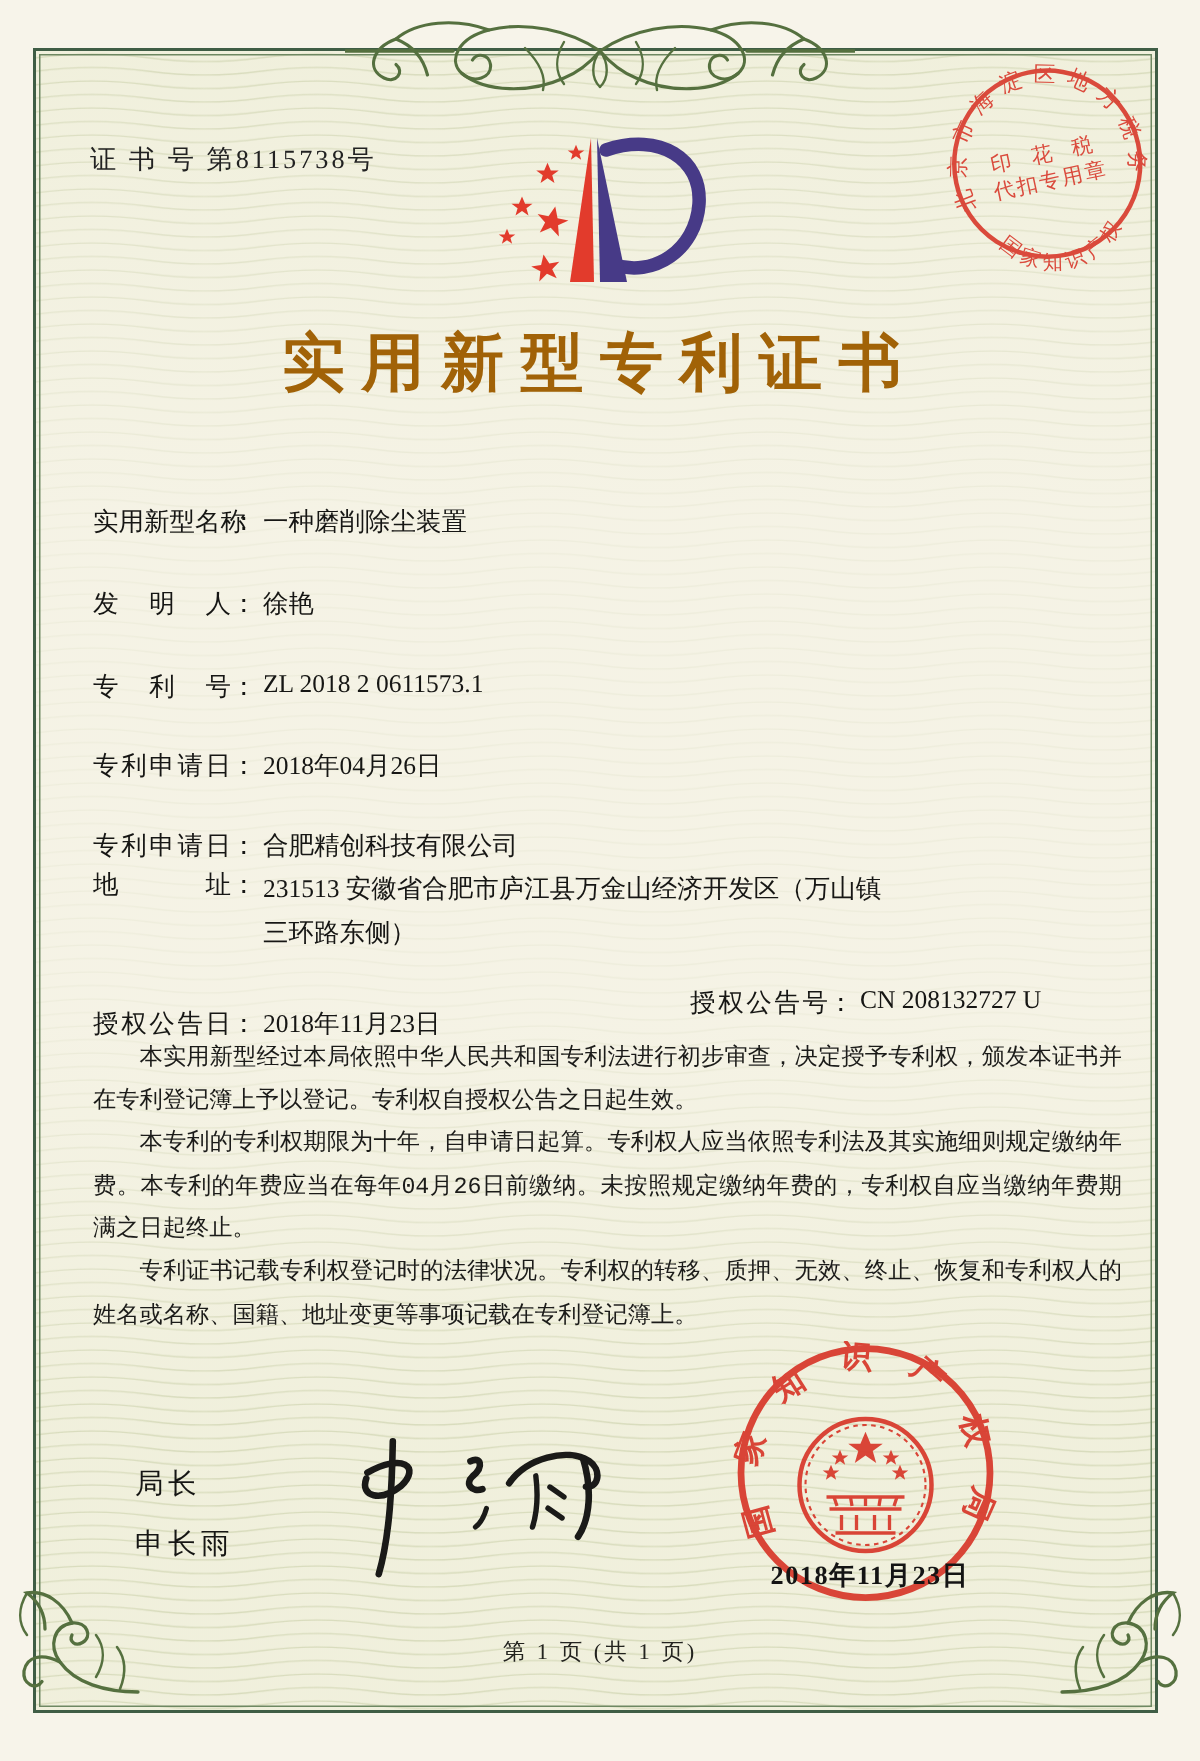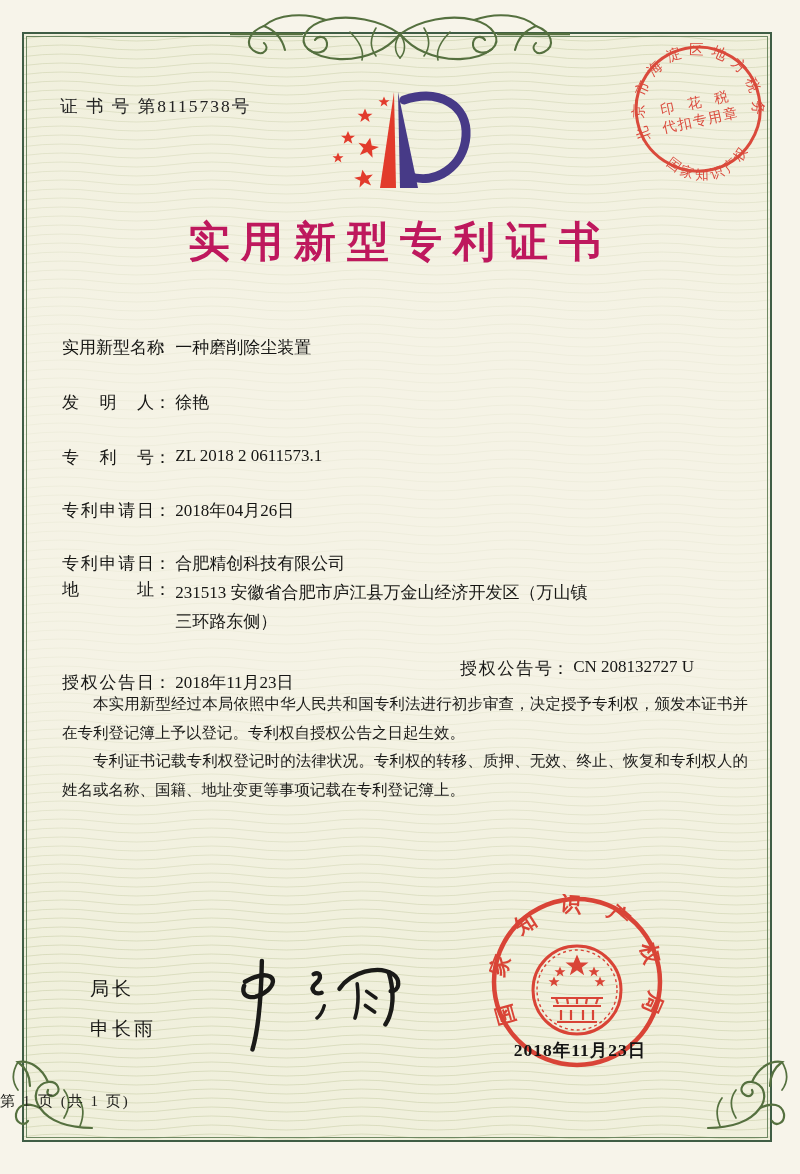--- a/index.html
+++ b/index.html
@@ -23,21 +23,21 @@
     position:absolute;left:0;top:0;width:100%;height:100%;
     background:linear-gradient(180deg,rgba(247,244,233,.15) 0%,rgba(247,244,233,.75) 28%,rgba(247,244,233,.75) 58%,rgba(247,244,233,.15) 82%);
   }
   
   .cert-no{
     position:absolute;left:60px;top:94px;font-size:17.5px;letter-spacing:2px;color:#222;
   }
   .logo{position:absolute;left:328px;top:86px;}
   .title{
     position:absolute;left:0;top:214px;width:800px;text-align:center;
-    font-size:42px;font-weight:bold;letter-spacing:11px;color:#be185d;
+    font-size:42px;font-weight:bold;letter-spacing:11px;color:#a16207;
   }
   
   .row{position:absolute;left:62px;font-size:17px;color:#161614;white-space:nowrap;}
   .flabel{
     display:inline-block;width:92px;text-align:justify;text-align-last:justify;
     vertical-align:top;
   }
   .colon{display:inline-block;vertical-align:top;}
   .fvalue{display:inline-block;vertical-align:top;white-space:normal;}
   .addr-val{width:575px;line-height:29px;}
@@ -50,21 +50,21 @@
   
   .signer{position:absolute;left:90px;top:976px;font-size:19px;color:#161614;}
   .signer div{margin-bottom:14px;letter-spacing:3px;}
   .sig-svg{position:absolute;left:212px;top:948px;}
   .seal-office{position:absolute;left:489px;top:894px;}
   .seal-date{
     position:absolute;left:492px;top:1038px;width:176px;text-align:center;
     font-size:17.5px;letter-spacing:1px;color:#141414;font-weight:600;
   }
   .footer{
-    position:absolute;left:0;top:1092px;width:800px;text-align:left;
+    position:absolute;left:0;top:1092px;width:800px;text-align:center;
     font-size:15px;color:#23231f;letter-spacing:2px;
   }
   .tax-stamp{position:absolute;left:630px;top:40px;transform:rotate(-12deg);}
   .ornament-top{position:absolute;left:230px;top:8px;}
   .corner-bl{position:absolute;left:6px;top:1044px;}
   .corner-br{position:absolute;left:702px;top:1044px;transform:scaleX(-1);}
 </style>
 </head>
 <body>
 
@@ -187,20 +187,21 @@
   <span class="flabel">授权公告日</span><span class="colon">：</span>
   <span class="fvalue">2018年11月23日</span>
 </div>
 <div class="row" style="top:657px;left:460px">
   <span class="flabel">授权公告号</span><span class="colon">：</span>
   <span class="fvalue">CN 208132727 U</span>
 </div>
 
 <div class="paras">
   <p>本实用新型经过本局依照中华人民共和国专利法进行初步审查，决定授予专利权，颁发本证书并在专利登记簿上予以登记。专利权自授权公告之日起生效。</p>
+  <p>本专利的专利权期限为十年，自申请日起算。专利权人应当依照专利法及其实施细则规定缴纳年费。本专利的年费应当在每年04月26日前缴纳。未按照规定缴纳年费的，专利权自应当缴纳年费期满之日起终止。</p>
   <p>专利证书记载专利权登记时的法律状况。专利权的转移、质押、无效、终止、恢复和专利权人的姓名或名称、国籍、地址变更等事项记载在专利登记簿上。</p>
 </div>
 
 <div class="signer">
   <div>局长</div>
   <div>申长雨</div>
 </div>
 
 <svg class="sig-svg" width="210" height="105" viewBox="0 0 210 105" xmlns="http://www.w3.org/2000/svg">
   <g stroke="#1a1a18" fill="none" stroke-width="4.4" stroke-linecap="round" transform="rotate(-3 105 52)">

